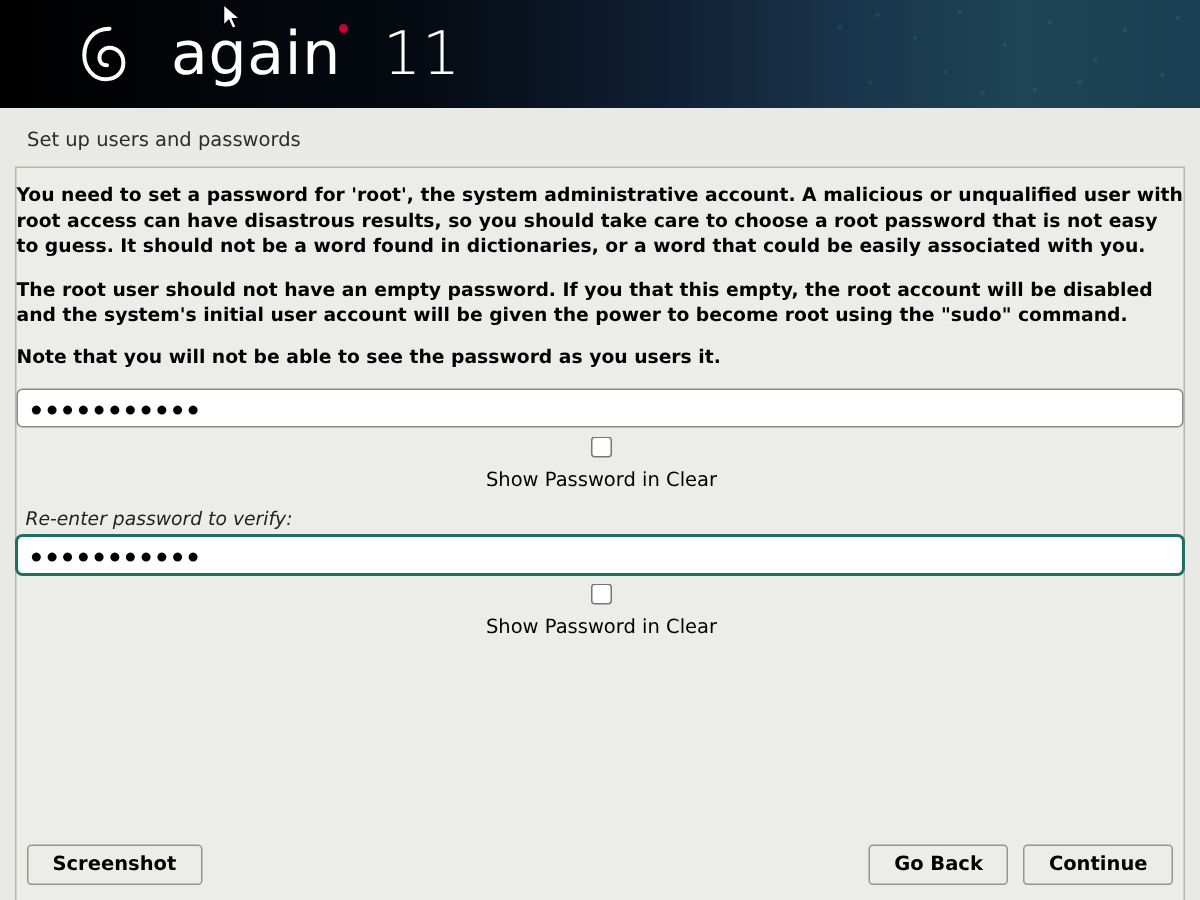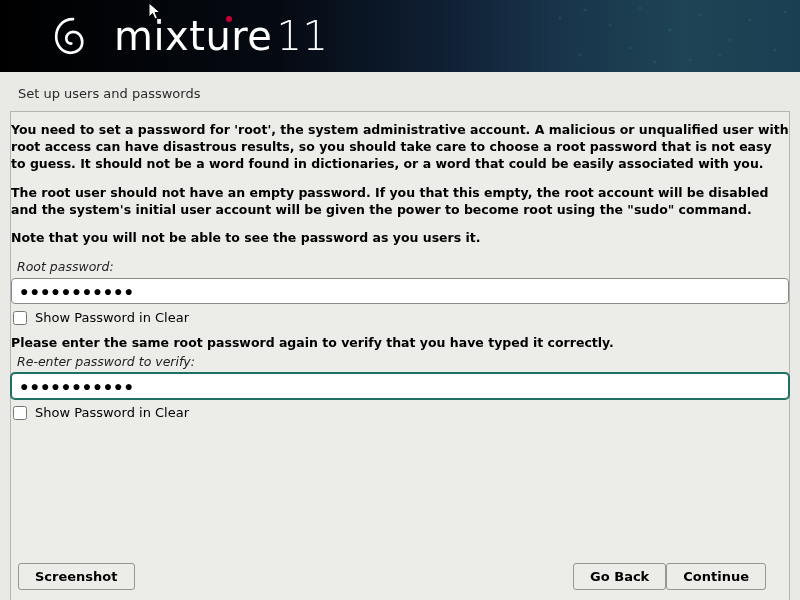--- a/index.html
+++ b/index.html
@@ -29,21 +29,21 @@
   .swirl svg { width: 42px; height: 42px; }
   .brand {
     font-size: 40px;
     font-weight: 400;
     color: #fff;
     letter-spacing: 0.5px;
     font-family: "DejaVu Sans", Arial, sans-serif;
   }
   .brand .ver {
     font-weight: 300;
-    margin-left: 4px;
+    margin-left: 28px;
     color: #fff;
   }
   .dot-accent {
     position: absolute;
     top: 16px;
     left: 226px;
     width: 6px; height: 6px;
     background: #c60036;
     border-radius: 50%;
   }
@@ -96,68 +96,69 @@
     outline: none;
     border: 1px solid #1f6f63;
     box-shadow: 0 0 0 1px #1f6f63;
   }
   .check-row {
     display: flex;
     align-items: center;
     gap: 8px;
     margin: 6px 0 10px 2px;
     font-size: 13px;
+    flex-direction: column;
   }
   .check-row input[type=checkbox] {
     width: 14px; height: 14px;
   }
   .verify-prompt {
     font-weight: bold;
     font-size: 12.5px;
     margin: 6px 0 4px 0;
   }
   .footer {
     position: absolute;
-    left: 0; right: 16px;
+    left: 0; right: 0;
     bottom: 10px;
     padding: 0 18px;
     display: flex;
     justify-content: space-between;
     align-items: center;
   }
   .btn {
     background: #ecece9;
     border: 1px solid #969690;
     border-radius: 3px;
     padding: 5px 16px;
     font-size: 13px;
     font-weight: bold;
     cursor: pointer;
     font-family: inherit;
   }
-  .footer-right { display: flex; }
+  .footer-right { display: flex; gap: 10px; }
   .dots-pattern {
     position: absolute;
     right: 0; top: 0; bottom: 0;
     width: 260px;
     opacity: 0.25;
     overflow: hidden;
   }
 </style>
 </head>
 <body>
 
 <div class="header">
   <div class="swirl">
     <svg viewBox="0 0 50 50">
       <path d="M25 5 C12 5 5 15 5 26 C5 36 12 45 22 45 C30 45 36 40 36 32 C36 25 31 20 25 20 C20 20 17 24 17 28 C17 31 19 34 23 34" fill="none" stroke="#fff" stroke-width="3.2" stroke-linecap="round"></path>
     </svg>
   </div>
   <div class="brand">
-    <span>mixture</span><span class="ver">11</span>
+    <span>again</span><span class="ver">11</span>
   </div>
   <div class="dot-accent"></div>
   <div class="dots-pattern">
     <svg width="260" height="72">
       <g fill="#4aa" opacity="0.6">
         <circle cx="20" cy="18" r="1.5"></circle>
           <circle cx="45" cy="10" r="1.5"></circle>
           <circle cx="70" cy="25" r="1.5"></circle>
         <circle cx="100" cy="8" r="1.5"></circle>
           <circle cx="130" cy="30" r="1.5"></circle>
@@ -181,28 +182,26 @@
   </div>
 </div>
 
 <div class="page-title">Set up users and passwords</div>
 
 <div class="content-box">
   <p class="para">You need to set a password for 'root', the system administrative account. A malicious or unqualified user with root access can have disastrous results, so you should take care to choose a root password that is not easy to guess. It should not be a word found in dictionaries, or a word that could be easily associated with you.</p>
   <p class="para">The root user should not have an empty password. If you that this empty, the root account will be disabled and the system's initial user account will be given the power to become root using the "sudo" command.</p>
   <p class="para">Note that you will not be able to see the password as you users it.</p>
 
-  <div class="field-label">Root password:</div>
   <input type="text" class="pw-input" value="●●●●●●●●●●●" style="">
   <label class="check-row">
     <input type="checkbox" style="">
     <span>Show Password in Clear</span>
   </label>
 
-  <p class="verify-prompt">Please enter the same root password again to verify that you have typed it correctly.</p>
   <div class="field-label">Re-enter password to verify:</div>
   <input type="text" class="pw-input focused" value="●●●●●●●●●●●" style="">
   <label class="check-row">
     <input type="checkbox" style="">
     <span>Show Password in Clear</span>
   </label>
 </div>
 
 <div class="footer">
   <button class="btn">Screenshot</button>

